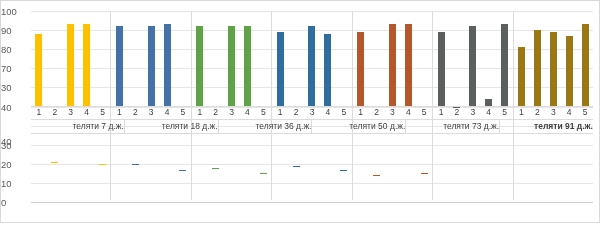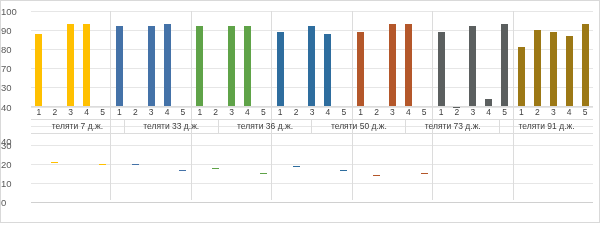--- a/index.html
+++ b/index.html
@@ -98,30 +98,30 @@
   .groupband{
     position:absolute;
     left:30px; right:6px;
     top:118px;
     height:14px;
     display:flex;
     pointer-events:none;
   }
   .groupname{
     flex:1 1 0;
-    text-align:center;
+    text-align:right;
     font-size:8.5px;
     color:#3f3f3f;
     line-height:14px;
     border-right:1px solid #dcdcdc;
     box-sizing:border-box;
     white-space:nowrap;
     overflow:hidden;
   }
-  .groupname:last-child{border-right:none;}
+  .groupname:last-child{border-right:none;font-weight:bold;}
   .bandsep{
     position:absolute;
     left:30px;right:6px;
     height:1px;background:#dcdcdc;
   }
 </style>
 </head>
 <body>
 
 <div id="chart-root">
@@ -335,21 +335,21 @@
       <div class="catgroup">
         <div class="catcell">1</div>
         <div class="catcell">2</div>
         <div class="catcell">3</div>
         <div class="catcell">4</div>
         <div class="catcell">5</div>
       </div>
     </div>
   <div class="groupband">
       <div class="groupname">теляти 7 д.ж.</div>
-      <div class="groupname">теляти 33 д.ж.</div>
+      <div class="groupname">теляти 18 д.ж.</div>
       <div class="groupname">теляти 36 д.ж.</div>
       <div class="groupname">теляти 50 д.ж.</div>
       <div class="groupname">теляти 73 д.ж.</div>
       <div class="groupname">теляти 91 д.ж.</div>
     </div>
 
 <div class="bandsep" style="top: 105px;"></div>
     <div class="bandsep" style="top: 118px;"></div>
     <div class="bandsep" style="top: 132px;"></div>
   </div>

